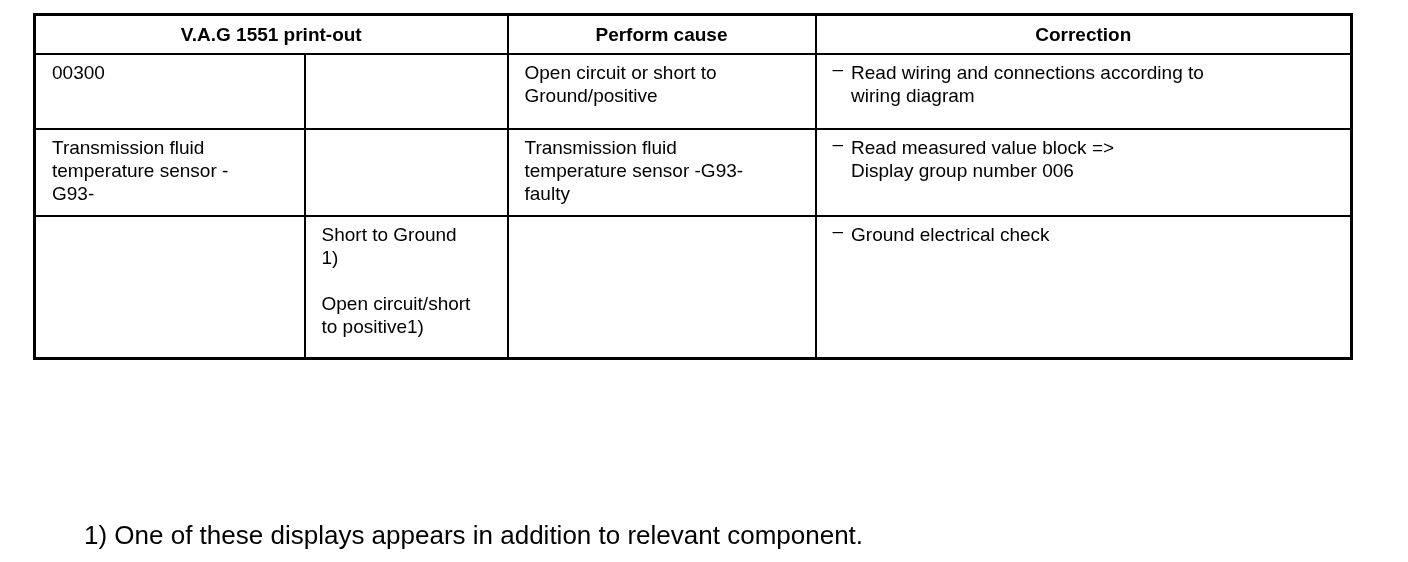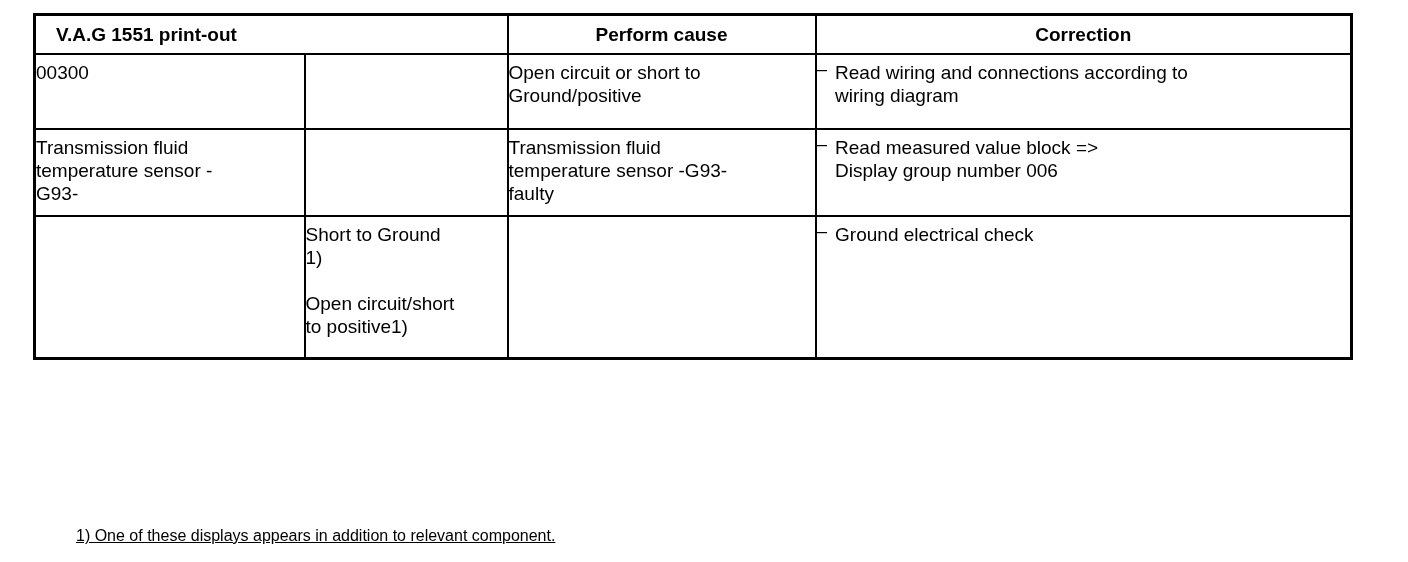--- a/index.html
+++ b/index.html
@@ -21,27 +21,28 @@
     left: 33px;
     top: 13px;
     border-collapse: collapse;
     table-layout: fixed;
     border: 3px solid #000;
   }
   table.diag th,
   table.diag td {
     border: 2px solid #000;
     vertical-align: top;
-    padding: 6px 0;
+    padding: 6px 16px;
     font-size: 19px;
     line-height: 23px;
     overflow: hidden;
   }
   table.diag th {
     font-weight: bold;
+    text-align: center;
     vertical-align: middle;
     padding: 5px 20px;
   }
   th.printout-header {
     text-align: left;
     padding-left: 30px;
   }
   tr.header-row { height: 39px; }
   tr.row-1 { height: 75px; }
   tr.row-2 { height: 87px; }
@@ -51,25 +52,24 @@
   td.correction-cell { padding-left: 58px; }
   .corr-item { display: flex; align-items: flex-start; }
   .dash {
     flex: 0 0 auto;
     margin-right: 8px;
     transform: translateY(-4px);
   }
   .corr-text { white-space: pre-line; }
   .footnote {
     position: absolute;
-    left: 76px;
+    left: 84px;
     top: 524px;
-    font-size: 16px;
+    font-size: 26px;
     line-height: 23px;
-    text-decoration: underline;
   }
 </style>
 </head>
 <body>
 
 <div class="page">
 
   <table class="diag">
     <colgroup>
       <col style="width:270px">

